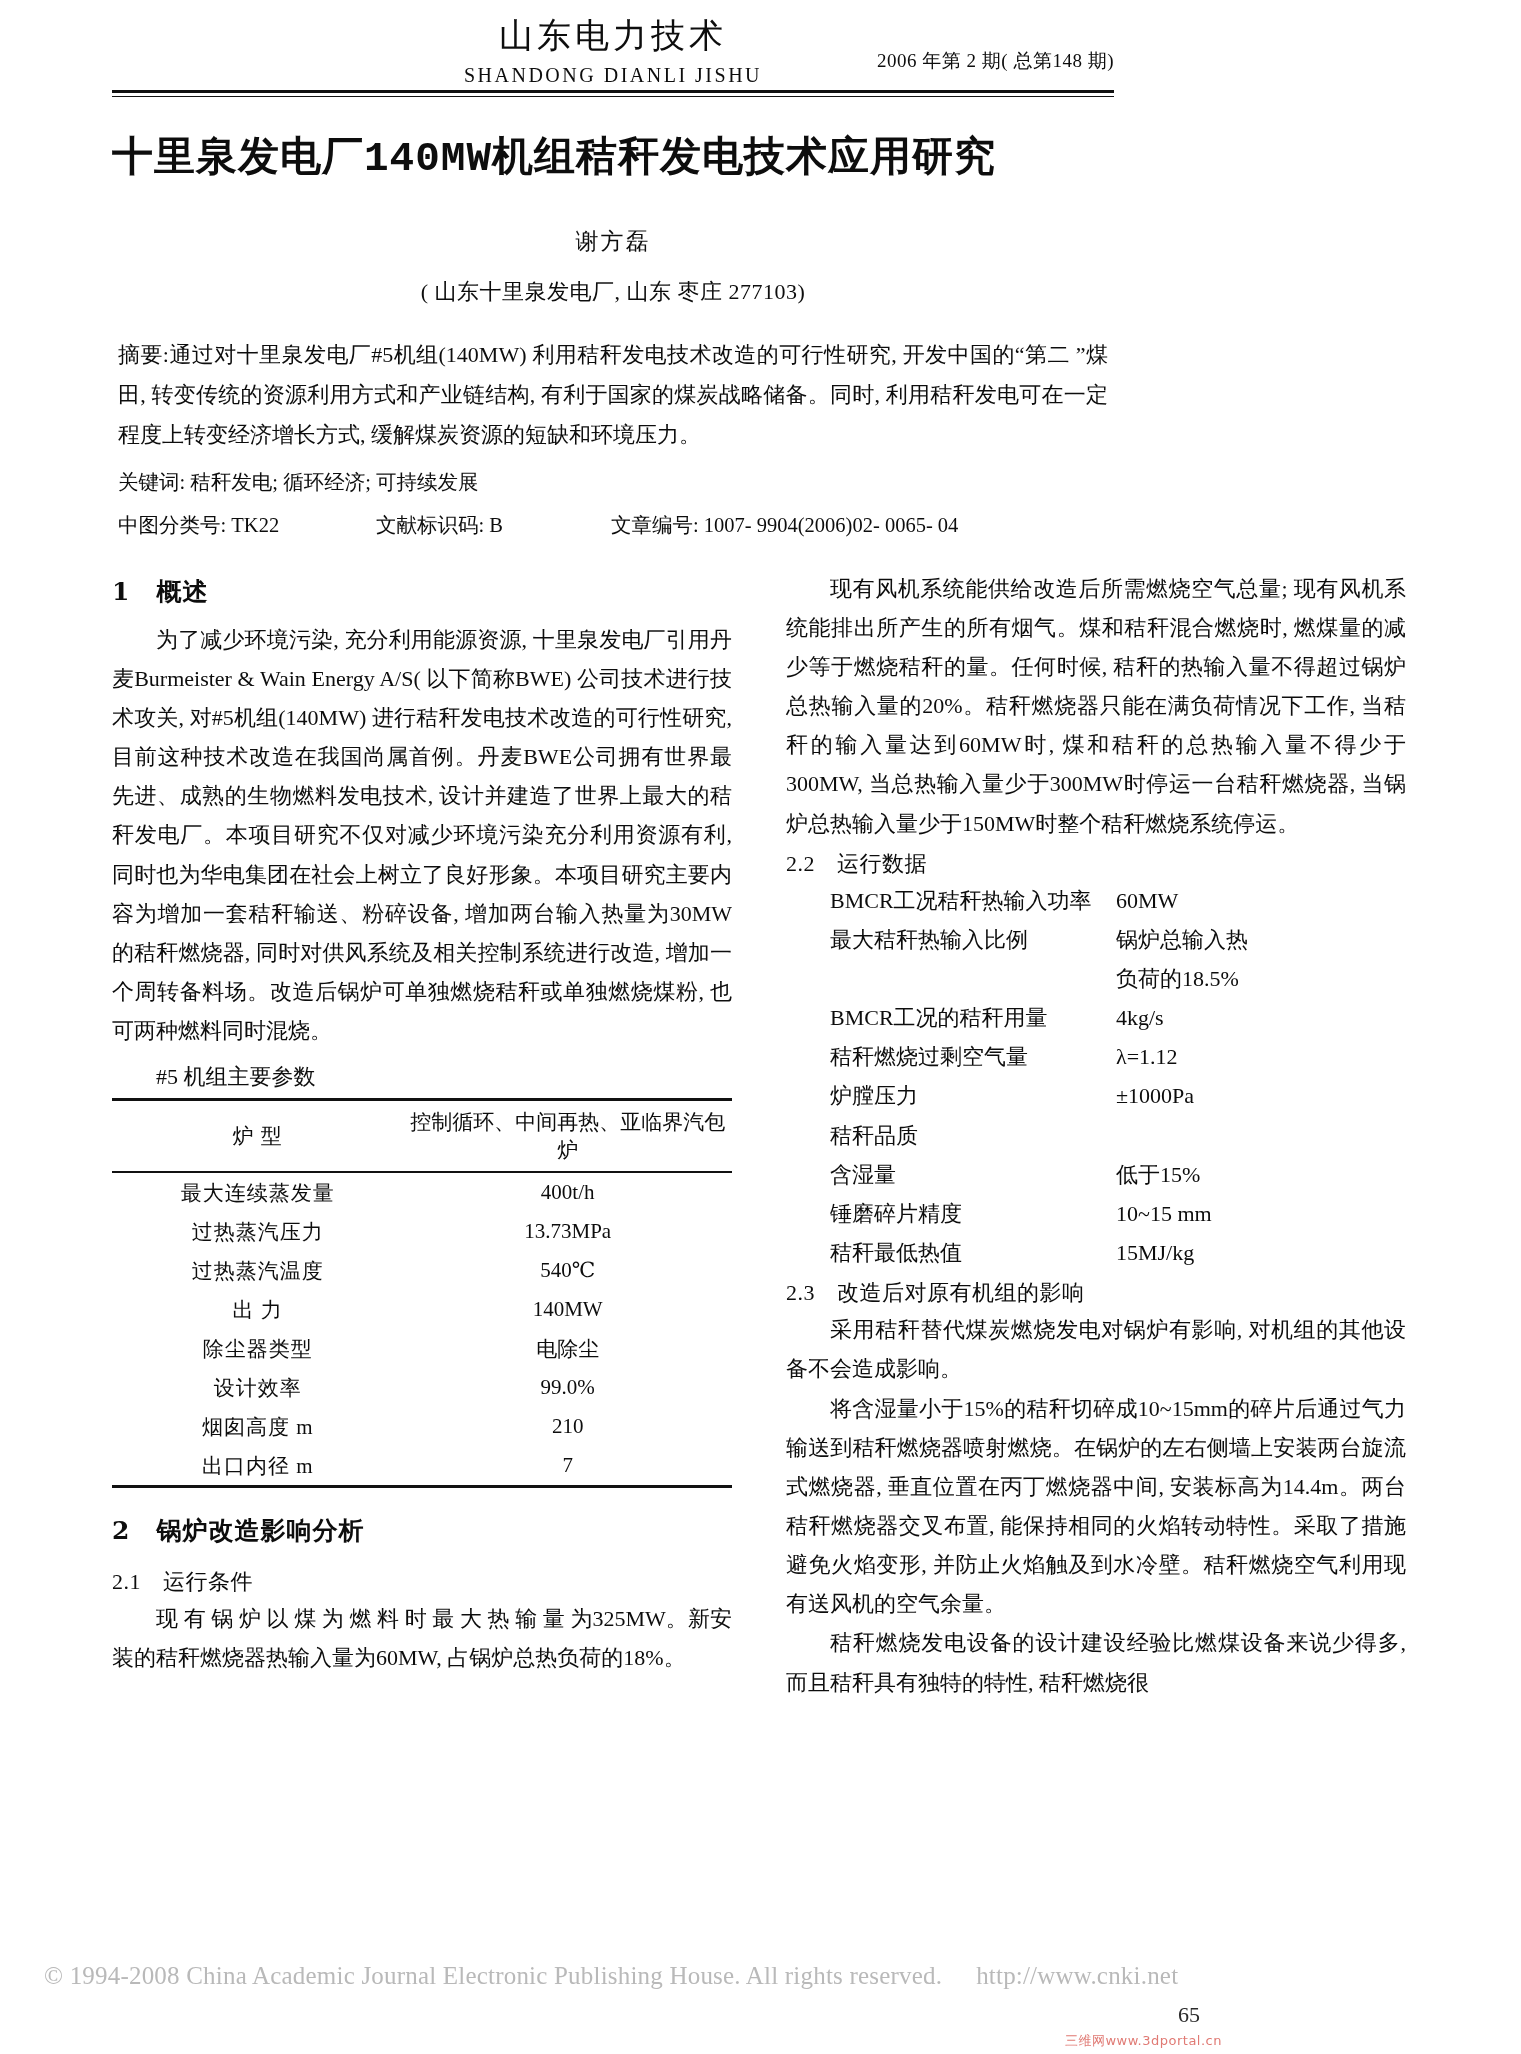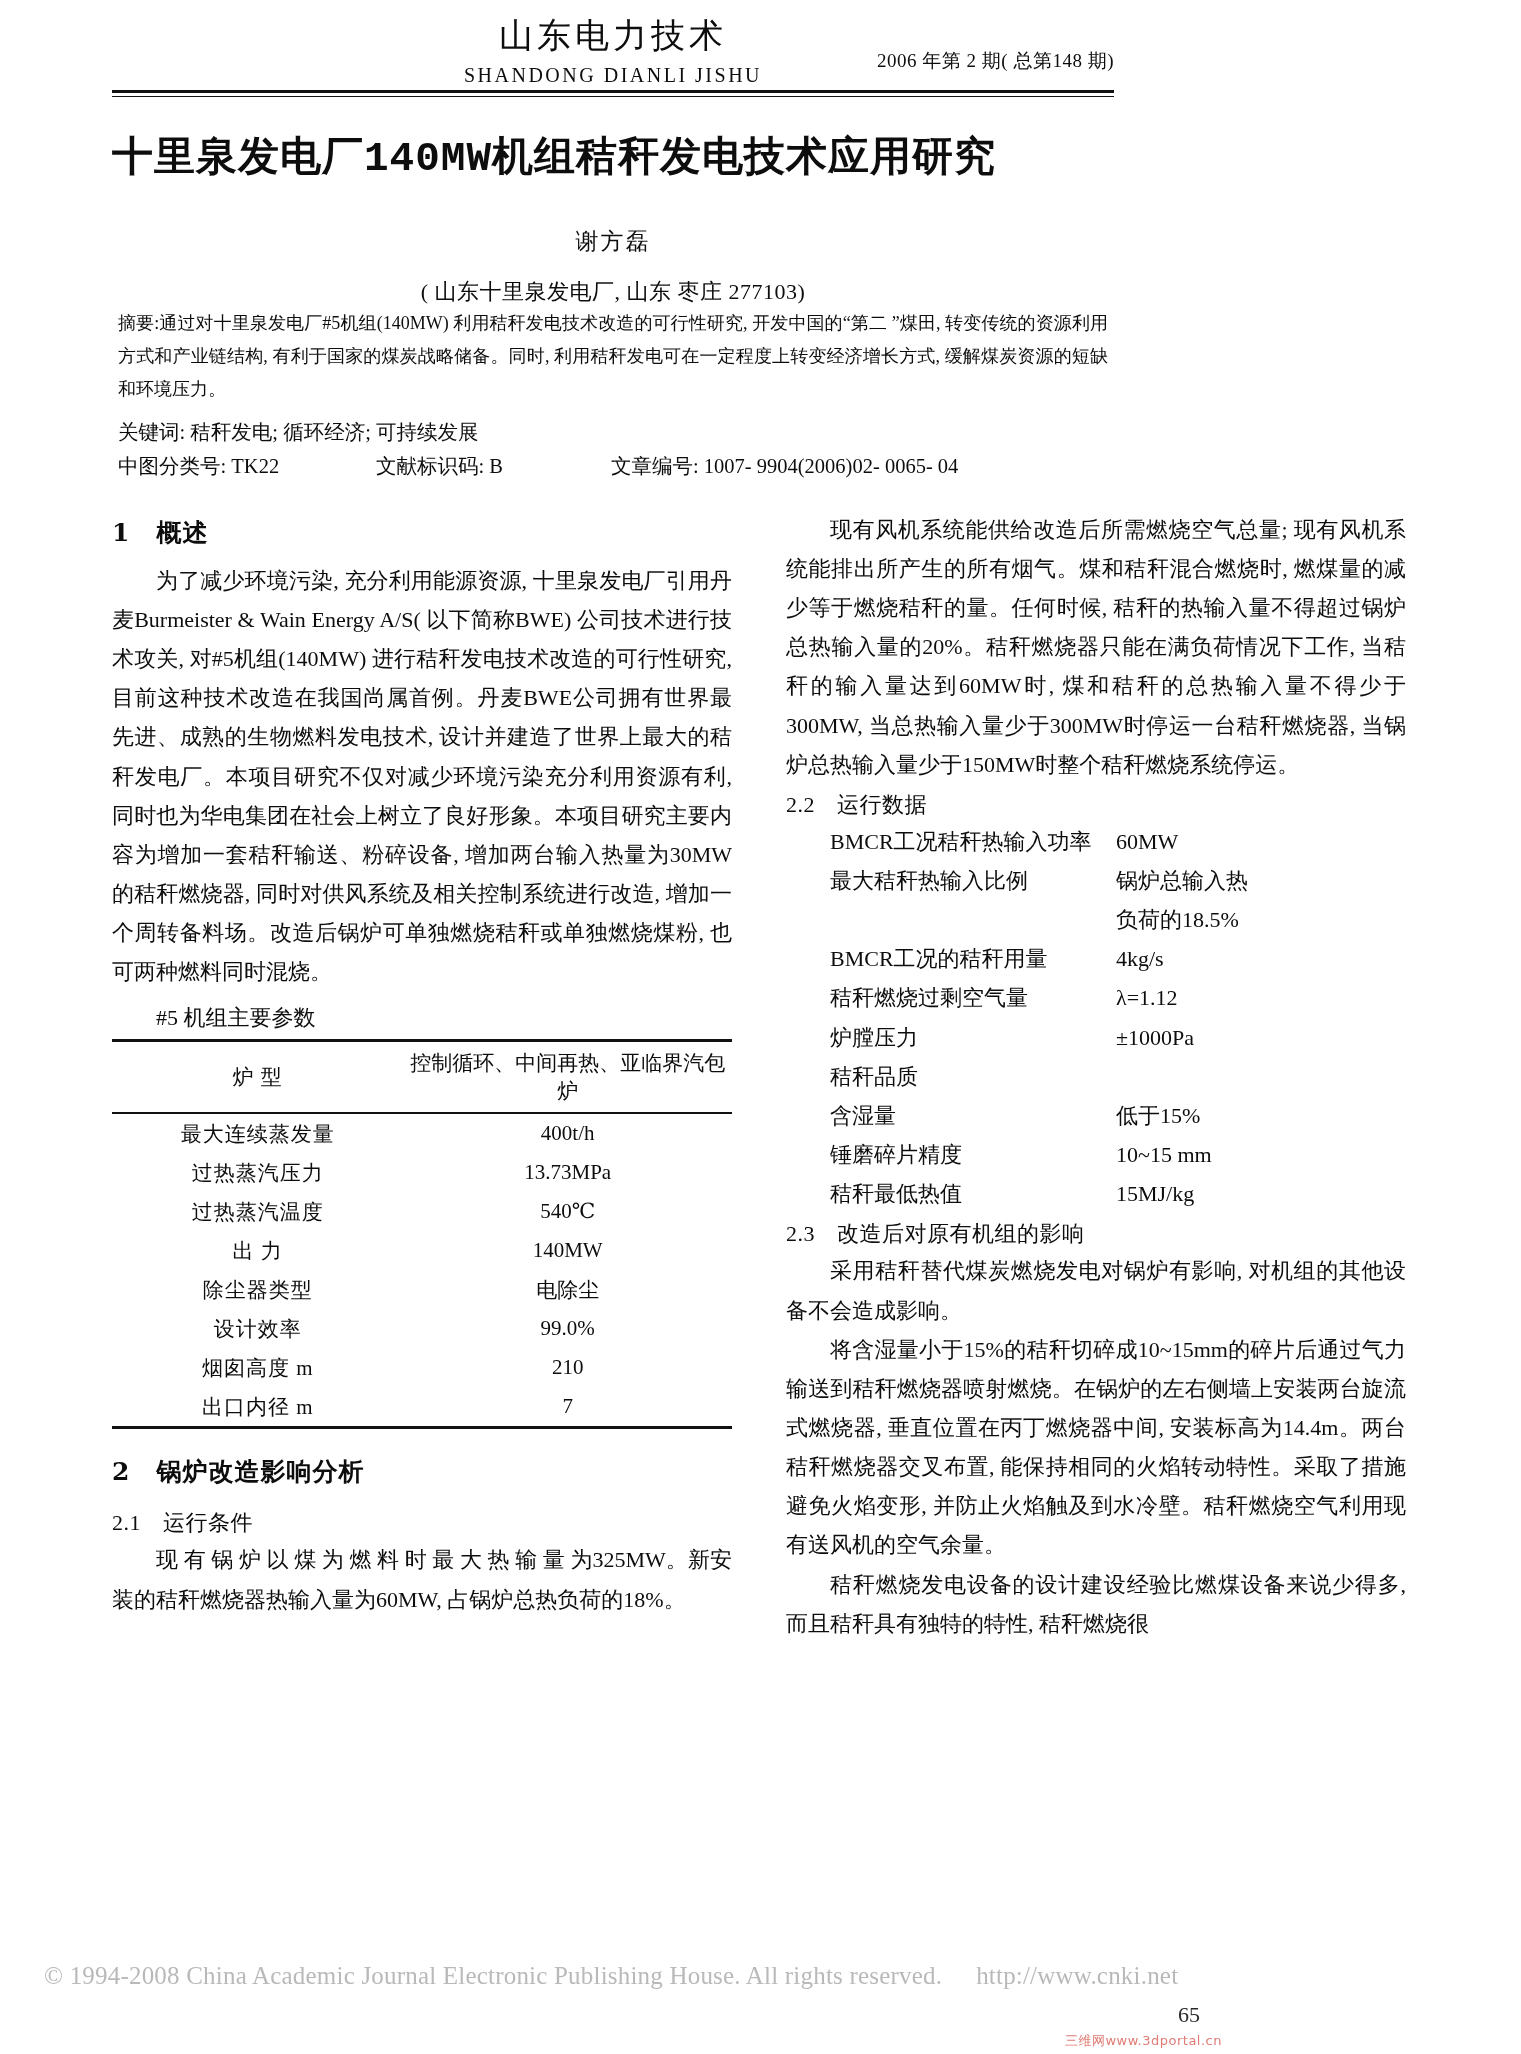--- a/index.html
+++ b/index.html
@@ -78,38 +78,39 @@
   }
   .affiliation {
     text-align: center;
     font-size: 22px;
     margin-top: 20px;
     letter-spacing: 0.5px;
   }
 
   
   .abstract-block {
-    font-size: 18px;
+    margin-top: 28px;
+    font-size: 22px;
     line-height: 1.82;
     text-align: justify;
     text-justify: inter-ideograph;
     padding: 0 6px;
   }
   .abstract-block p {
     margin: 0;
   }
   .keywords {
     font-size: 20.5px;
     line-height: 1.82;
     margin-top: 9px;
     padding: 0 6px;
   }
   .classline {
     font-size: 20.5px;
-    margin-top: 0;
+    margin-top: 9px;
     padding: 0 6px;
     display: flex;
   }
   .classline .c1 { width: 258px; }
   .classline .c2 { width: 235px; }
   .classline .c3 { flex: 1; }
 
   
   .columns {
     display: flex;

